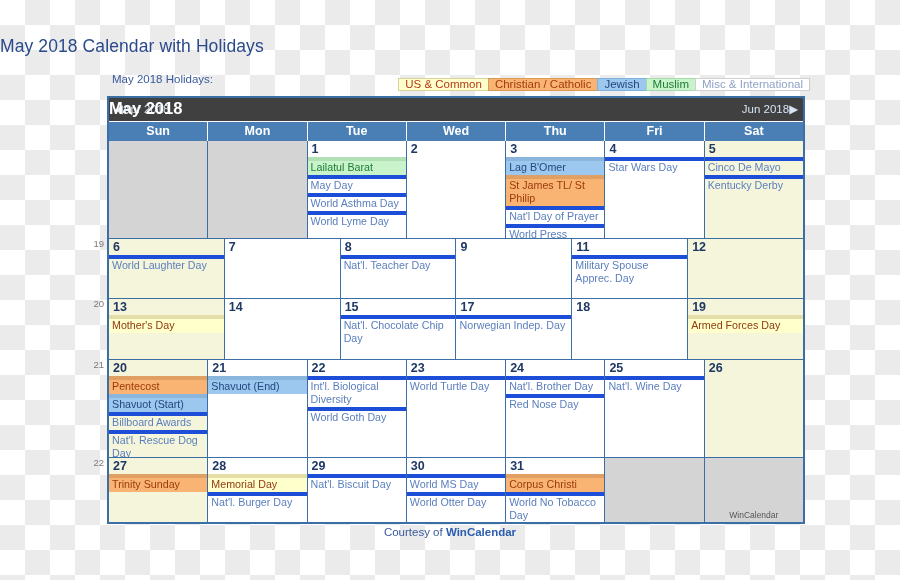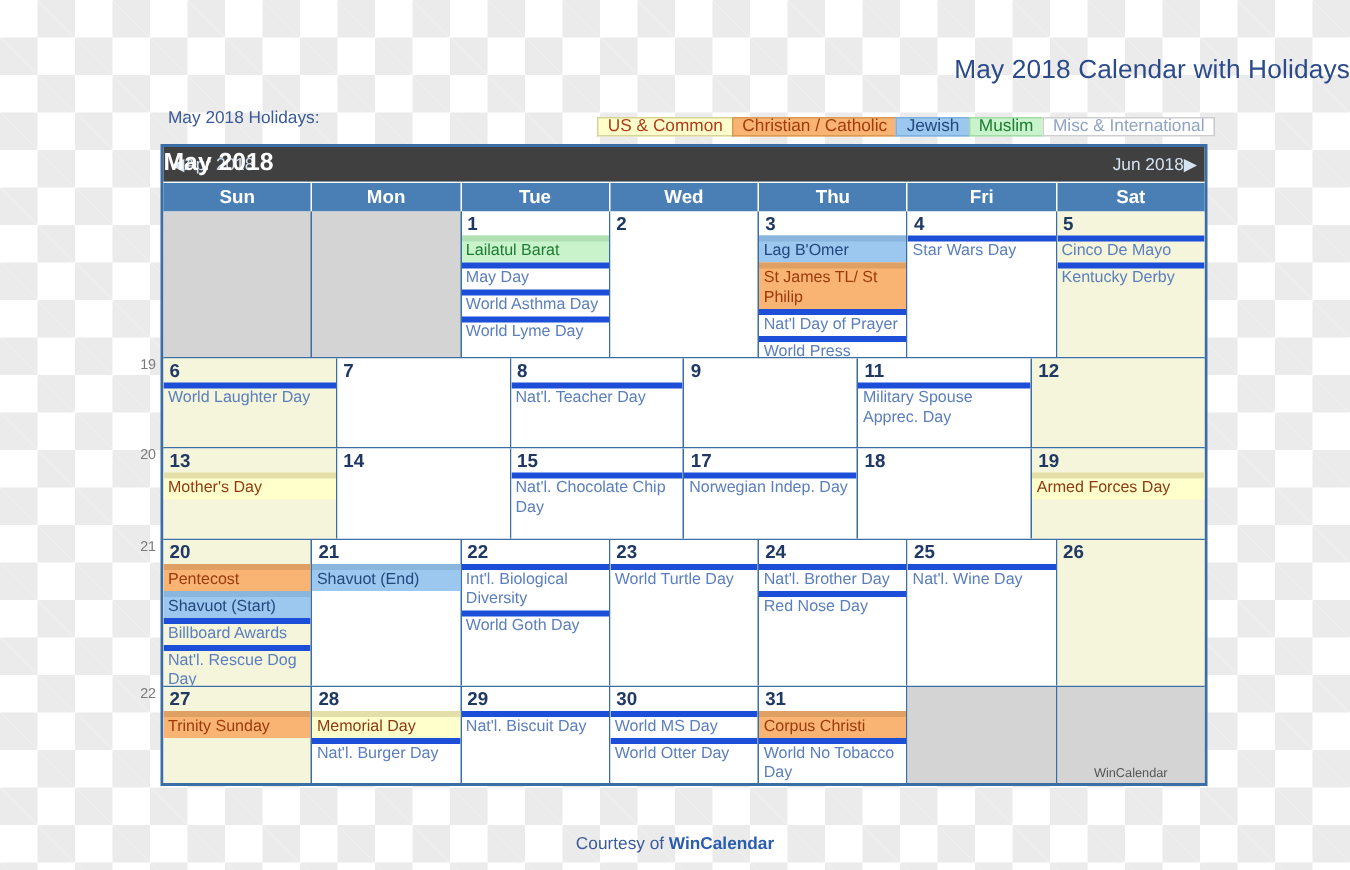--- a/index.html
+++ b/index.html
@@ -23,21 +23,21 @@
     width: 900px;
     height: 580px;
   }
 
   
   .main-title {
     position: absolute;
     left: 0;
     top: 36px;
     width: 900px;
-    text-align: right;
+    text-align: left;
     font-size: 17.5px;
     color: #2b4a8b;
     font-weight: normal;
     letter-spacing: .1px;
   }
 
   
   .legend-row {
     position: absolute;
     left: 108px;
@@ -208,21 +208,20 @@
 
   
   .footer {
     position: absolute;
     left: 0;
     top: 526px;
     width: 900px;
     text-align: center;
     font-size: 11.5px;
     color: #3a5a9b;
-    margin-top: 31px;
   }
   .footer b { color: #2a5db0; }
 </style>
 </head>
 <body>
 
 <div class="page">
 
   <div class="main-title">May 2018 Calendar with Holidays</div>
 

